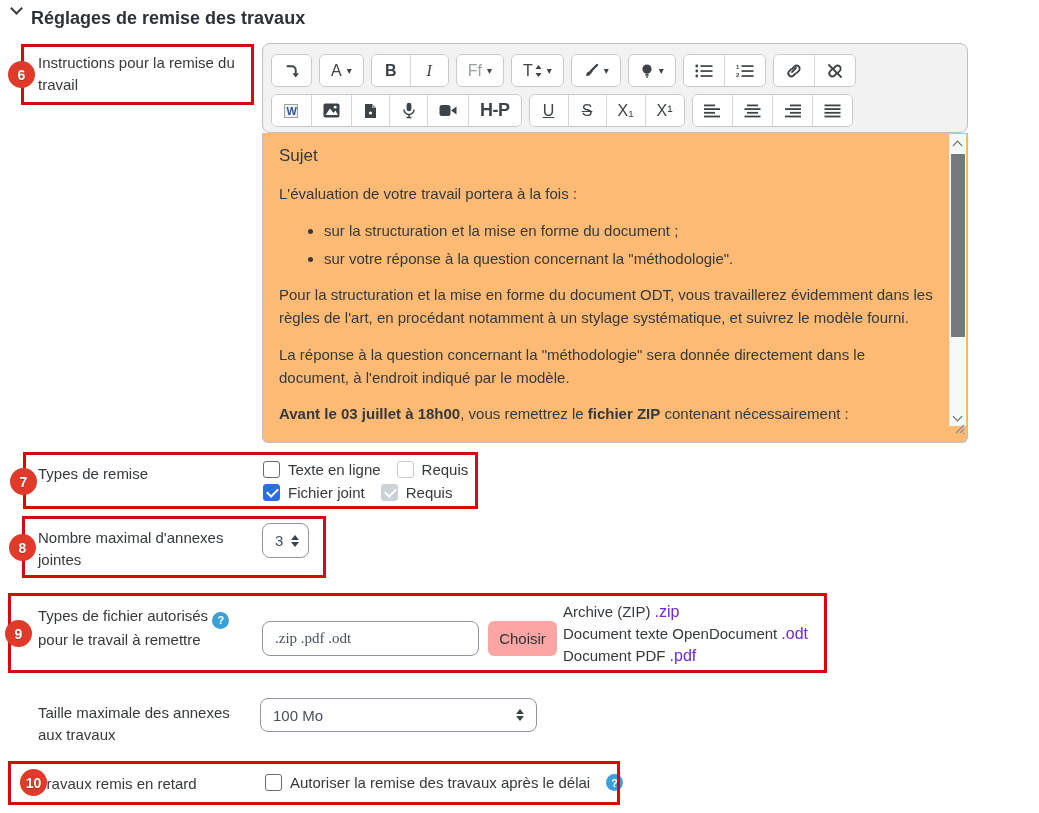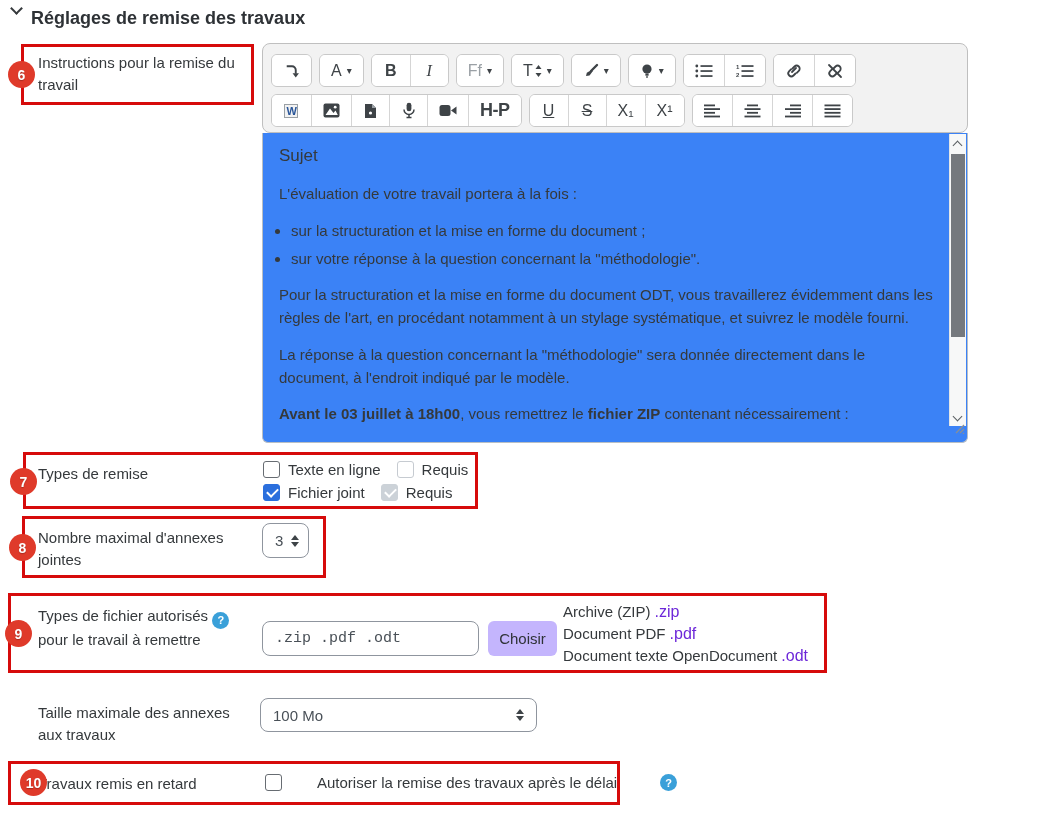--- a/index.html
+++ b/index.html
@@ -23,24 +23,24 @@
   .tb-btn:first-child { border-left:none; }
   .tb-btn .caret { font-size:10px; margin-left:5px; color:#3e4347; }
   .tb-btn.bold { font-weight:bold; }
   .tb-btn.italic { font-style:italic; font-family:"Liberation Serif", serif; }
   .tb-btn.dim { color:#9aa0a5; }
   .tb-btn .u { text-decoration:underline; }
   .tb-btn .strike { text-decoration:line-through; }
   .tb-btn.h5p { font-weight:bold; font-size:18px; letter-spacing:-0.5px; }
   .tb-btn svg { display:block; }
 
-  .ed-content { position:relative; width:100%; height:310px; background:#3b82f6; border:1px solid #b9bfc4; border-top:none; border-radius:0 0 6px 6px; padding:10px 33px 8px 16px; overflow:hidden; font-size:15px; line-height:1.55; color:#35393c; }
+  .ed-content { position:relative; width:100%; height:310px; background:#fdba74; border:1px solid #b9bfc4; border-top:none; border-radius:0 0 6px 6px; padding:10px 33px 8px 16px; overflow:hidden; font-size:15px; line-height:1.55; color:#35393c; }
   .ed-content h4 { font-size:17px; font-weight:normal; margin-bottom:13px; }
   .ed-content p { margin-bottom:13px; }
-  .ed-content ul { margin:0 0 13px 12px; }
+  .ed-content ul { margin:0 0 13px 45px; }
   .ed-content li { margin-bottom:5px; }
   .ed-content .b { font-weight:bold; }
 
   .scrollbar { position:absolute; right:1px; top:1px; width:17px; height:292px; background:#f7f8f8; border-left:1px solid #e3e5e6; }
   .sb-chev { position:absolute; left:4px; width:8px; height:8px; }
   .sb-chev span { display:block; width:7px; height:7px; border-right:1.6px solid #5a5f63; border-bottom:1.6px solid #5a5f63; }
   .sb-up { top:5px; } .sb-up span { transform:rotate(-135deg); margin-top:3px; }
   .sb-down { bottom:5px; } .sb-down span { transform:rotate(45deg); }
   .sb-thumb { position:absolute; left:1px; top:20px; width:14px; height:183px; background:#75797e; }
   .resize-grip { position:absolute; right:2px; bottom:2px; }
@@ -55,22 +55,22 @@
   .cbrow .lbl { margin:0 16px 0 8px; }
   .cbrow .lbl2 { margin-left:8px; }
 
   .select { position:absolute; border:1px solid #8f959e; border-radius:8px; background:#fff; display:flex; align-items:center; font-size:15px; color:#495057; padding:0 12px; }
   .updown { margin-left:auto; display:flex; flex-direction:column; gap:2px; }
   .updown i { display:block; width:0; height:0; border-left:4px solid transparent; border-right:4px solid transparent; }
   .updown .up { border-bottom:5px solid #3e4347; }
   .updown .dn { border-top:5px solid #3e4347; }
   .select.small .updown { margin-left:8px; }
 
-  .text-input { position:absolute; border:1px solid #8f959e; border-radius:8px; background:#fff; font-size:15px; color:#495057; padding:0 12px; font-family:Liberation Mono, monospace; }
-  .btn-gray { position:absolute; background:#c4b5fd; border:none; border-radius:6px; font-size:15px; color:#2e3236; font-family:"Liberation Sans", sans-serif; cursor:pointer; }
+  .text-input { position:absolute; border:1px solid #8f959e; border-radius:8px; background:#fff; font-size:15px; color:#495057; padding:0 12px; font-family:Liberation Serif, serif; }
+  .btn-gray { position:absolute; background:#fca5a5; border:none; border-radius:6px; font-size:15px; color:#2e3236; font-family:"Liberation Sans", sans-serif; cursor:pointer; }
 
   .help { display:inline-flex; width:17px; height:17px; border-radius:50%; background:#3aa0d9; color:#fff; font-size:11px; font-weight:bold; align-items:center; justify-content:center; vertical-align:-3px; }
 
   .ftlist { position:absolute; font-size:15px; color:#35393c; line-height:22px; }
   .ftlist .ext { font-size:16px; color:#6d28d9; margin-left:4px; }
 
   
   .ann-box { position:absolute; border:3px solid #d60b0b; pointer-events:none; z-index:5; }
   .ann-circle { position:absolute; width:27px; height:27px; border-radius:50%; background:#df3a2a; color:#fff; font-size:14px; font-weight:bold; display:flex; align-items:center; justify-content:center; z-index:6; pointer-events:none; text-shadow:0 1px 1px rgba(0,0,0,.25); }
 </style>
@@ -336,38 +336,38 @@
 
   <div class="flabel" style="left:38px; top:605px; width:230px;">
     <span>Types de fichier autorisés</span>
     <span class="help">?</span><br>
     <span>pour le travail à remettre</span>
   </div>
   <input class="text-input" style="left: 262px; top: 621px; width: 217px; height: 35px;" value=".zip .pdf .odt">
   <button class="btn-gray" style="left:488px; top:621px; width:69px; height:35px;">Choisir</button>
   <div class="ftlist" style="left:563px; top:601px;">
     <div><span>Archive (ZIP)</span><span class="ext">.zip</span></div>
+    <div><span>Document texte OpenDocument</span><span class="ext">.odt</span></div>
     <div><span>Document PDF</span><span class="ext">.pdf</span></div>
-    <div><span>Document texte OpenDocument</span><span class="ext">.odt</span></div>
   </div>
 
   <div class="flabel" style="left:38px; top:702px; width:220px;">
     <span>Taille maximale des annexes</span><br>
     <span>aux travaux</span>
   </div>
   <div class="select" style="left:260px; top:698px; width:277px; height:34px;">
     <span>100 Mo</span>
     <span class="updown">
         <i class="up"></i>
         <i class="dn"></i>
       </span>
   </div>
 
   <div class="flabel" style="left:38px; top:773px;">Travaux remis en retard</div>
-  <div class="cbrow" style="left:265px; top:774px;gap:27px;">
+  <div class="cbrow" style="left:265px; top:774px;">
     <span class="cb"></span>
     <span class="lbl">Autoriser la remise des travaux après le délai</span>
     <span class="help">?</span>
   </div>
 
   <div class="ann-box" style="left:21px; top:44px; width:233px; height:61px;"></div>
   <div class="ann-box" style="left:23px; top:452px; width:455px; height:57px;"></div>
   <div class="ann-box" style="left:22px; top:516px; width:304px; height:62px;"></div>
   <div class="ann-box" style="left:8px; top:593px; width:819px; height:80px;"></div>
   <div class="ann-box" style="left:8px; top:761px; width:612px; height:44px;"></div>

